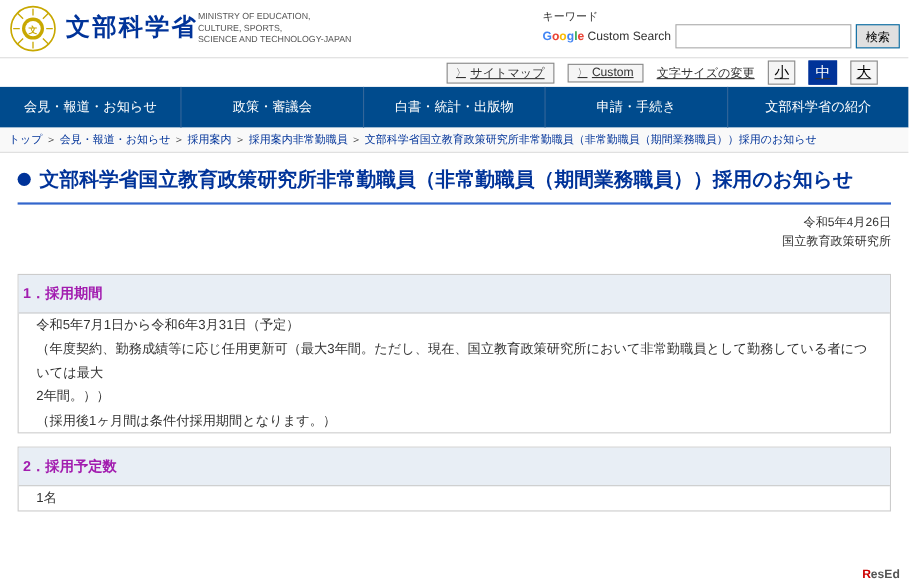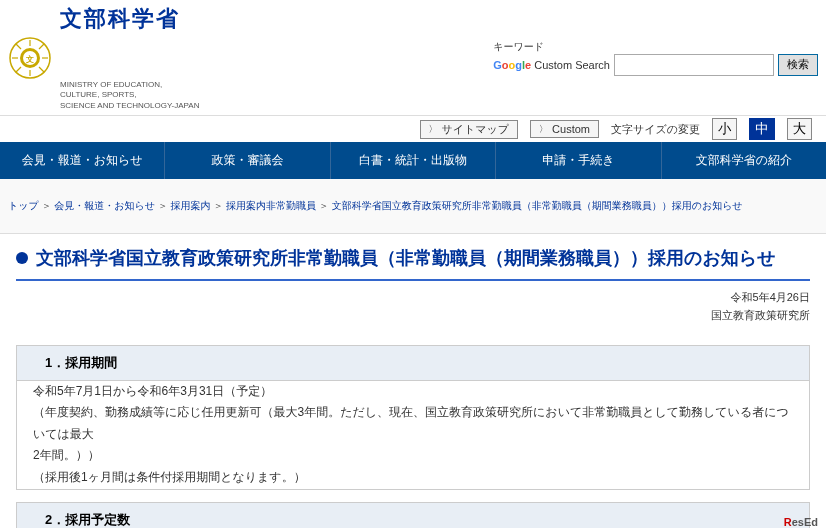--- a/index.html
+++ b/index.html
@@ -18,22 +18,21 @@
       display: flex;
       align-items: center;
       gap: 8px;
     }
     .logo-emblem {
       width: 44px;
       height: 44px;
     }
     .logo-text {
       display: flex;
-      flex-direction: column;
-      gap: 46px;
+      flex-direction: row;
     }
     .logo-ministry {
       font-size: 22px;
       font-weight: bold;
       color: #003399;
       letter-spacing: 2px;
     }
     .logo-subtitle {
       font-size: 8px;
       color: #555;
@@ -79,23 +78,24 @@
     .google-logo span:nth-child(3) { color: #FBBC05; }
     .google-logo span:nth-child(4) { color: #4285F4; }
     .google-logo span:nth-child(5) { color: #34A853; }
     .google-logo span:nth-child(6) { color: #EA4335; }
 
     
     .utility-bar {
       display: flex;
       align-items: center;
       justify-content: flex-end;
-      padding: 2px 14px;
+      padding: 2px 28px;
       gap: 12px;
       font-size: 11px;
+      text-decoration: underline;
     }
     .sitemap-btn, .english-btn {
       border: 1px solid #888;
       padding: 1px 8px;
       font-size: 11px;
       color: #333;
       background: #f5f5f5;
       cursor: pointer;
       display: inline-flex;
       align-items: center;
@@ -129,21 +129,21 @@
       cursor: pointer;
       border-right: 1px solid #336699;
       display: flex;
       align-items: center;
       justify-content: center;
     }
     .nav-item:last-child { border-right: none; }
 
     
     .breadcrumb {
-      padding: 20px 8px;
+      padding: 4px 8px;
       font-size: 10px;
       color: #333;
       background: #f9f9f9;
       border-bottom: 1px solid #ddd;
     }
     .breadcrumb a { color: #003399; text-decoration: none; }
 
     
     .content {
       padding: 12px 16px;
@@ -182,24 +182,24 @@
       line-height: 1.6;
     }
 
     
     .section {
       border: 1px solid #ccc;
       margin-bottom: 12px;
     }
     .section-header {
       background: #e8eef5;
-      padding: 8px 28px;
+      padding: 8px 4px;
       font-size: 13px;
       font-weight: bold;
-      color: #000000;
+      color: #a21caf;
       border-bottom: 1px solid #ccc;
     }
     .section-body {
       padding: 0 16px;
       font-size: 12px;
       line-height: 1.8;
       color: #333;
     }
 
     

